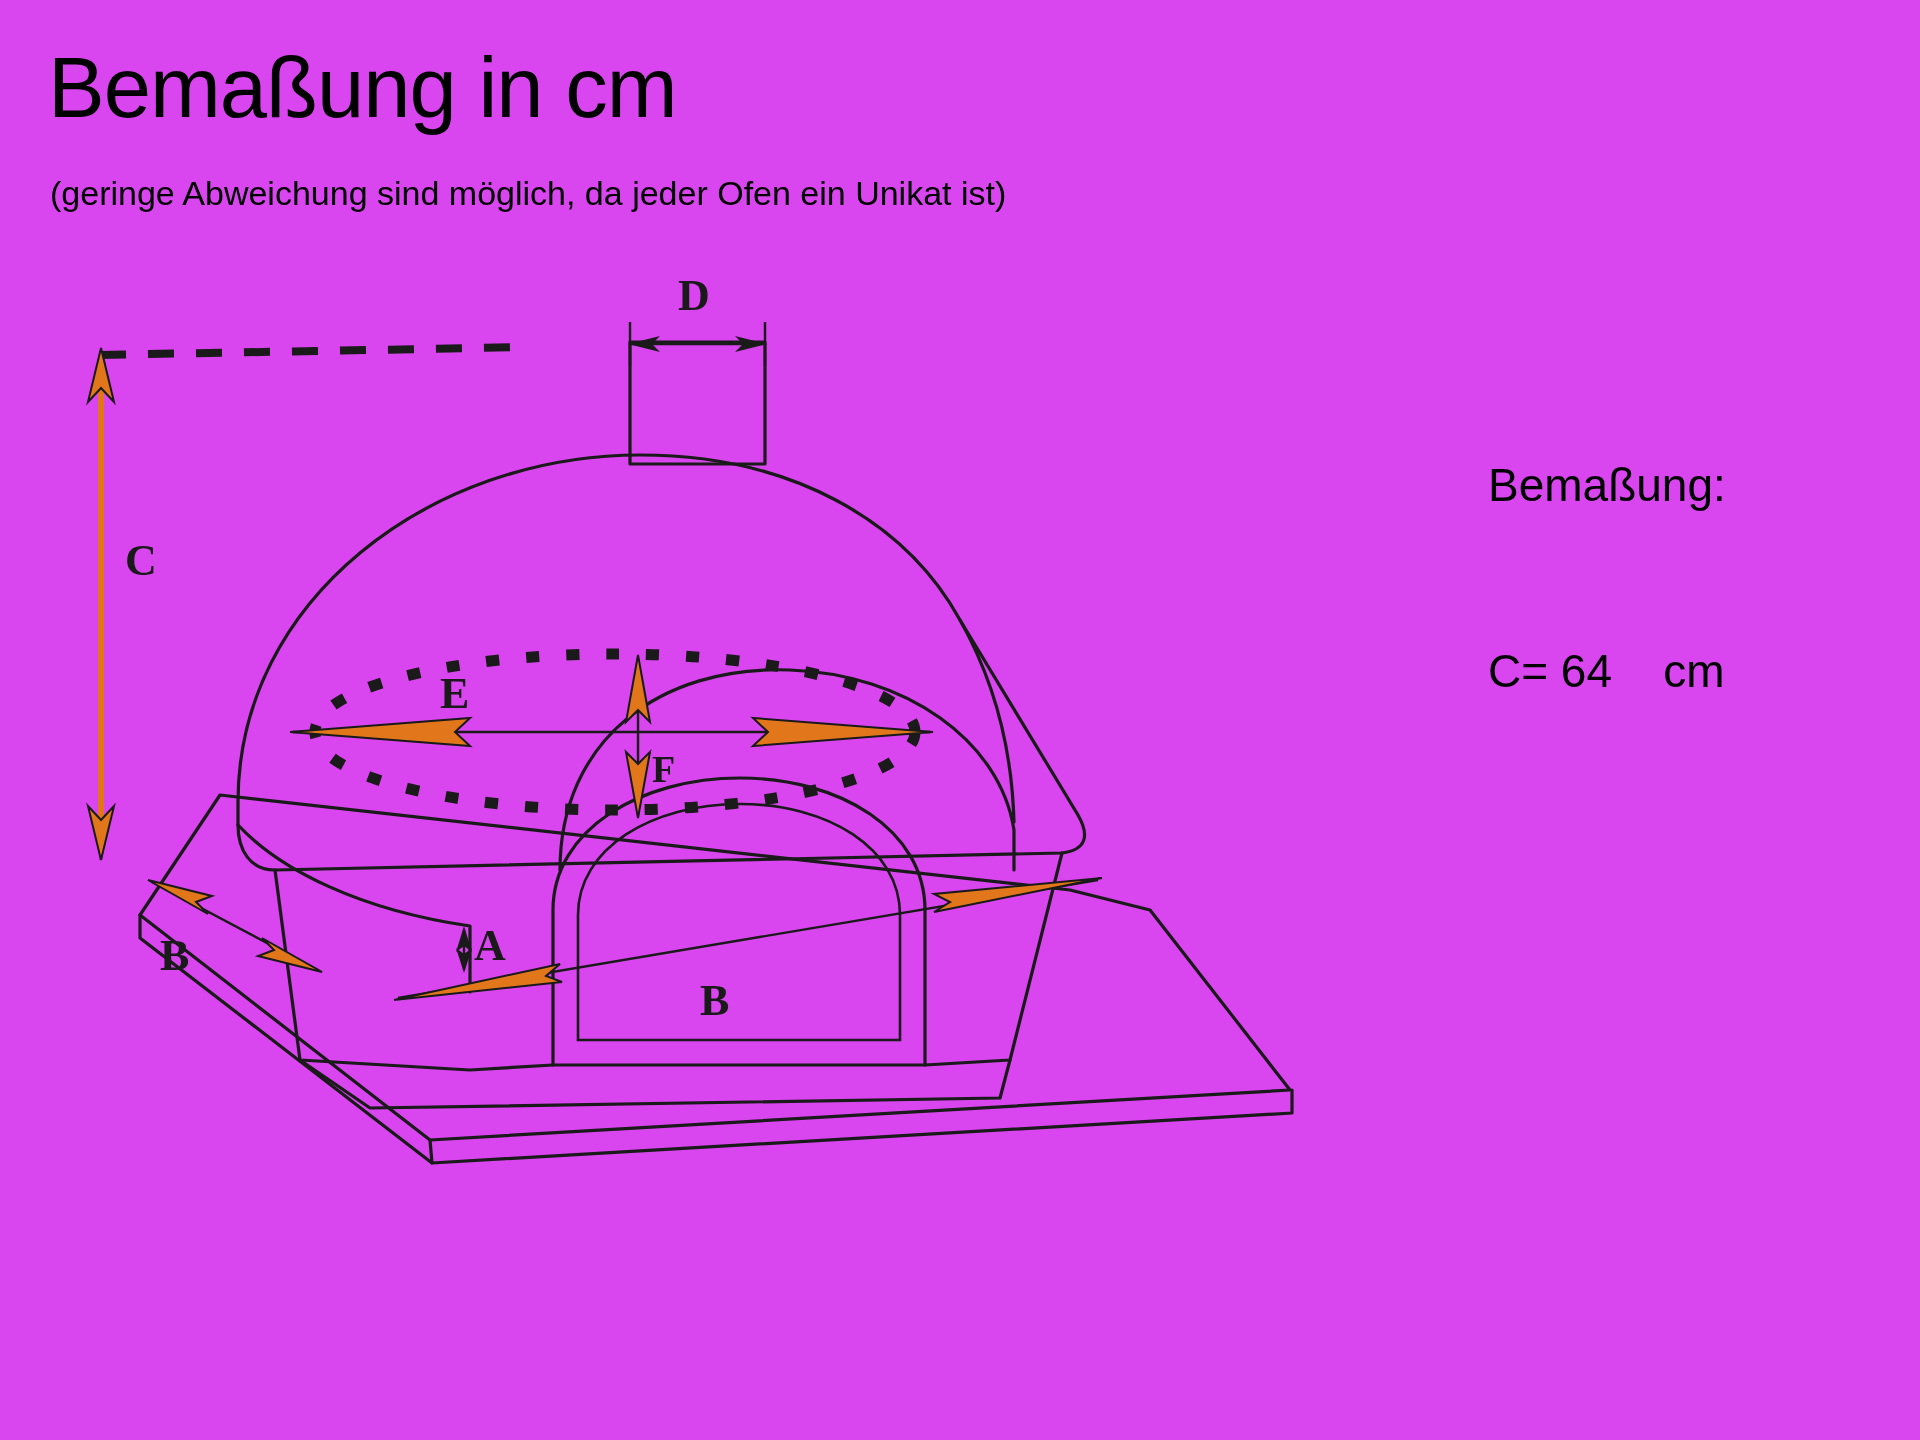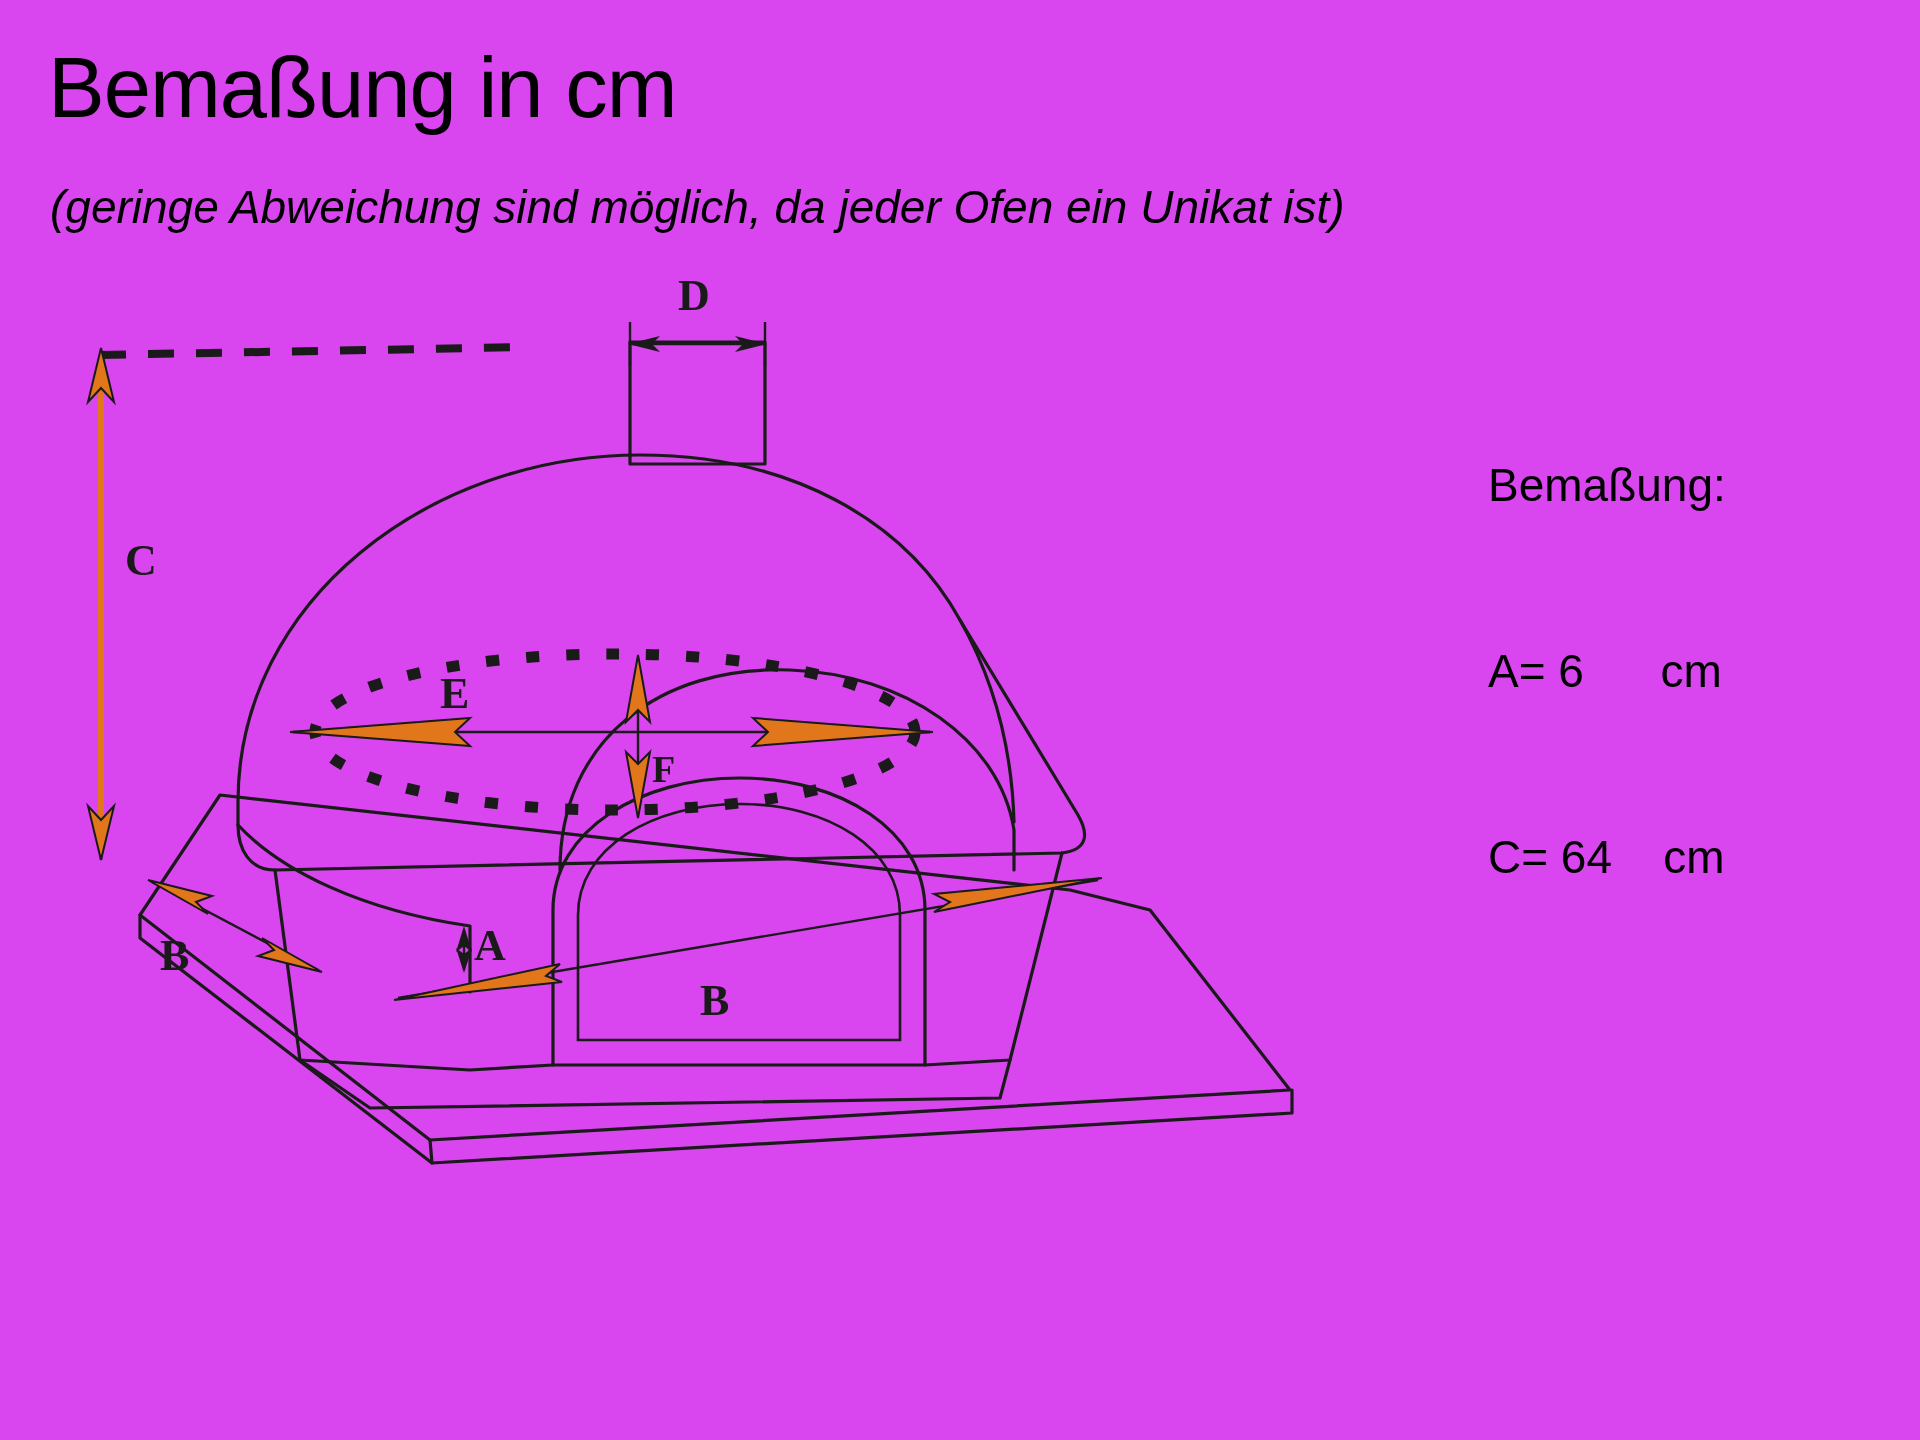--- a/index.html
+++ b/index.html
@@ -22,25 +22,24 @@
     top: 40px;
     font-size: 85px;
     line-height: 95px;
     font-weight: normal;
     letter-spacing: -1px;
     white-space: nowrap;
   }
   #subtitle {
     position: absolute;
     left: 50px;
-    top: 180px;
-    font-size: 46px;
+    top: 166px;
+    font-size: 34px;
     line-height: 54px;
     white-space: nowrap;
-    font-style: italic;
   }
   #legend {
     position: absolute;
     left: 1488px;
     top: 330px;
     font-size: 46px;
     line-height: 62px;
     white-space: pre;
   }
   .legend-line {
@@ -79,21 +78,20 @@
 </head>
 <body>
 
 <div id="page">
 
   <div id="title">Bemaßung in cm</div>
   <div id="subtitle">(geringe Abweichung sind möglich, da jeder Ofen ein Unikat ist)</div>
 
   <div id="legend">
     <div class="legend-line">Bemaßung:</div>
-    <div class="legend-line">A= 6      cm</div>
     <div class="legend-line">C= 64    cm</div>
     <div class="legend-gap"></div>
     
     
     
     
     
     
     
   </div>

